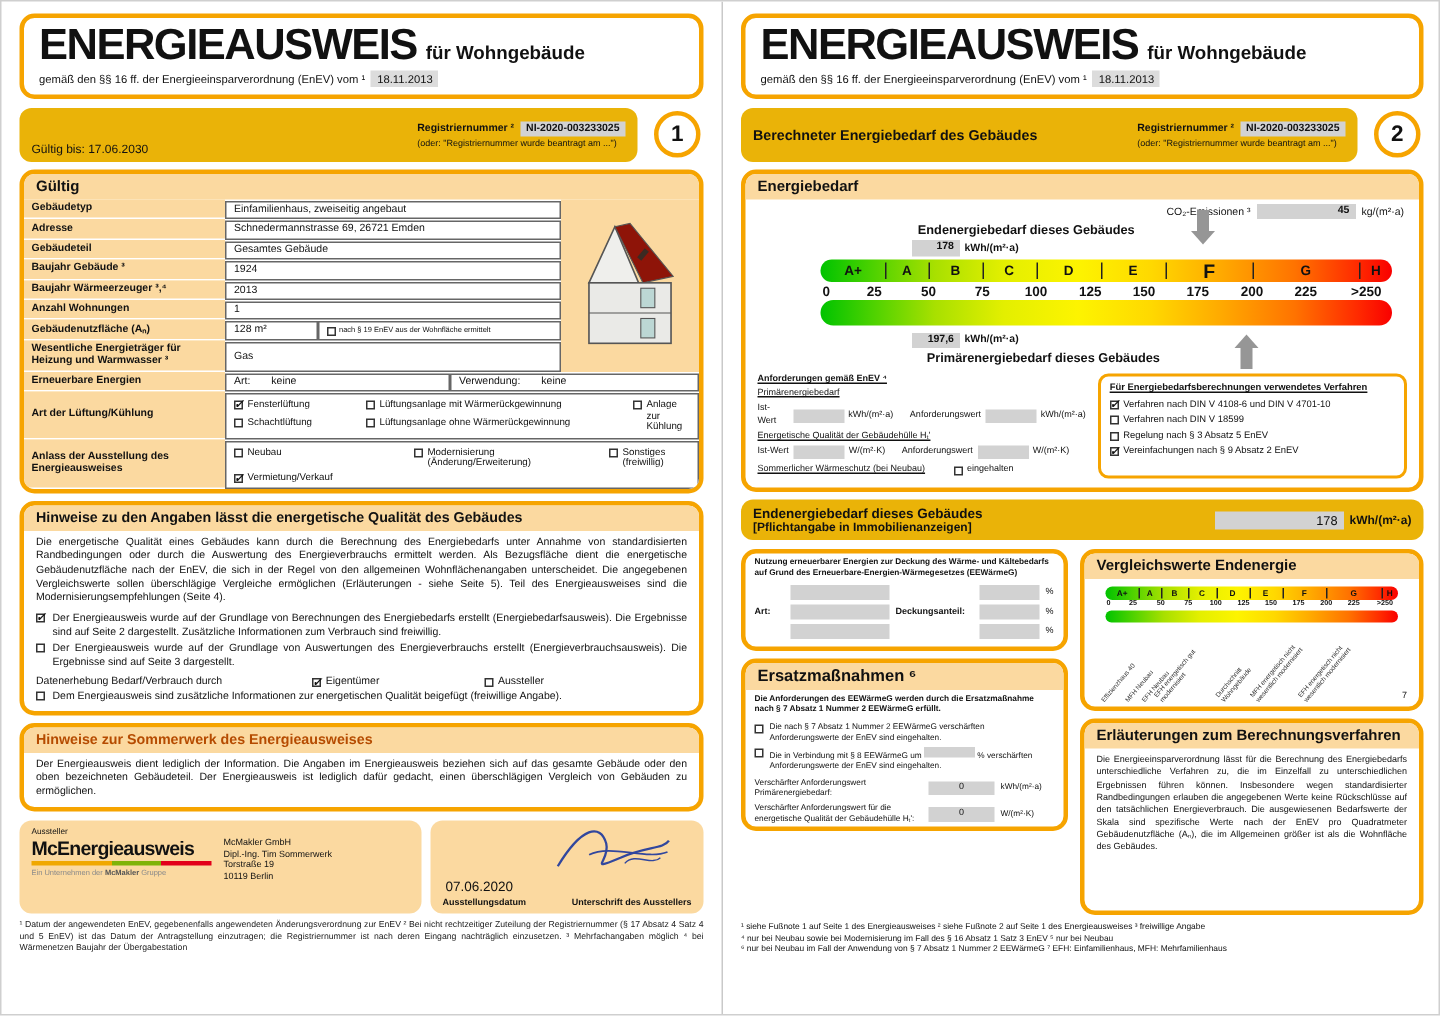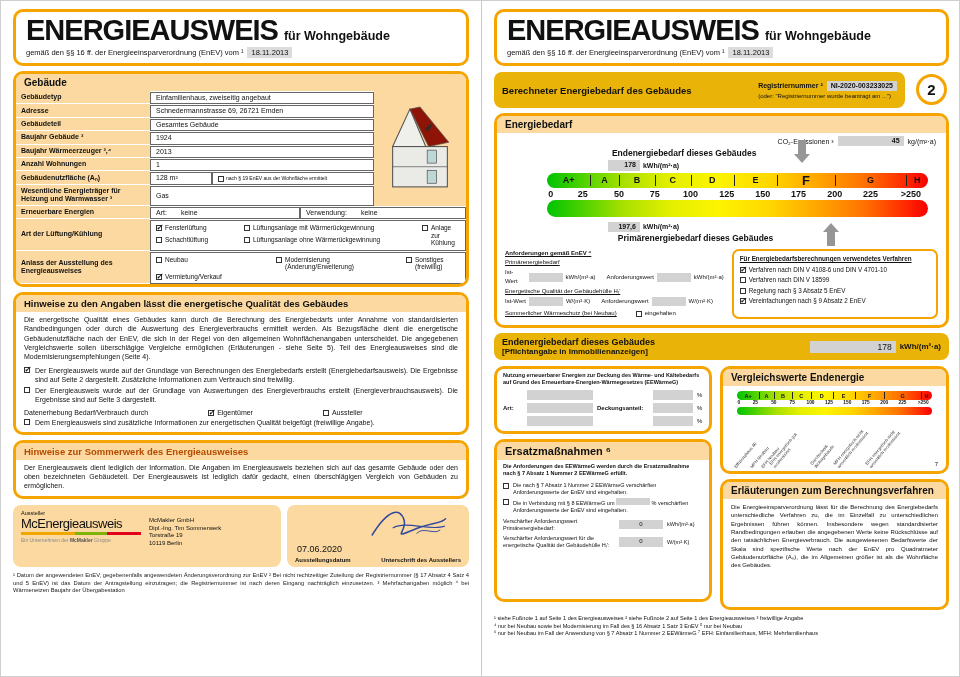--- a/index.html
+++ b/index.html
@@ -37,21 +37,21 @@
   .housecell{width:92px;flex:none;background:#FBD9A0;display:flex;align-items:center;justify-content:center}
   .tinycb{font-size:5px;line-height:1.1;gap:2px;display:flex;align-items:center}
   .cbgrid{display:grid;gap:2px 10px;font-size:6.5px;line-height:1.15;padding:2px 0}
   
   .para{font-size:7px;line-height:1.32;padding:3px 8px;text-align:justify}
   .cbpar{display:flex;gap:5px;font-size:7px;line-height:1.3;margin:2px 8px;text-align:justify}
   .datrow{display:flex;font-size:7px;margin:4px 8px 1px 8px;align-items:center}
   
   .ausrow{display:flex;gap:6px;margin-top:6px}
   .ausbox{background:#FBD9A0;border-radius:8px;padding:5px 8px;position:relative}
-  .brand{font-size:13px;font-weight:normal;letter-spacing:-0.5px;line-height:1.1}
+  .brand{font-size:13px;font-weight:bold;letter-spacing:-0.5px;line-height:1.1}
   .brandbar{height:3px;width:120px;background:linear-gradient(90deg,#F0A800 0 45%,#7FB308 45% 72%,#E2001A 72% 100%)}
   .brandsub{font-size:5px;color:#8a8a8a;margin-top:2px}
   .addr{font-size:6px;line-height:1.25}
   .siglabels{position:absolute;bottom:4px;left:8px;right:8px;display:flex;justify-content:space-between;font-size:6px;font-weight:bold}
   .foot{font-size:5.8px;line-height:1.3;color:#222;margin-top:5px;text-align:justify}
   
   .sband{position:relative;height:15px;border-radius:8px;background:linear-gradient(90deg,#00c300 0%,#54d300 10%,#a8e000 20%,#e3ef00 32%,#fdf400 45%,#ffd800 58%,#ffaa00 70%,#ff7300 83%,#ff2a00 94%,#f90000 100%)}
   .sband .cls{position:absolute;top:0;height:100%;display:flex;align-items:center;transform:translateX(-50%);font-weight:bold;font-size:9px}
   .sband .cls.cur{font-size:13px}
   .sband .sep{position:absolute;top:2px;bottom:2px;width:1px;background:#222}
@@ -92,23 +92,33 @@
 </style>
 </head>
 <body>
 
 <div class="page" id="pg1">
   <div class="obox hdr">
     <div><span class="t1">ENERGIEAUSWEIS</span><span class="t2">für Wohngebäude</span></div>
     <div class="law"><span>gemäß den §§ 16 ff. der Energieeinsparverordnung (EnEV) vom ¹</span><span class="g">18.11.2013</span></div>
   </div>
 
+  <div class="metarow">
+    <div class="metabar lofill">
+      <div style="font-size:8px;align-self:flex-end">Gültig bis: 17.06.2030</div>
+      <div class="regblock">
+        <div class="regline"><span>Registriernummer ²</span><span class="g">NI-2020-003233025</span></div>
+        <div class="regnote">(oder: "Registriernummer wurde beantragt am ...")</div>
+      </div>
+    </div>
+    <div class="pgnum">1</div>
+  </div>
 
   <div class="obox" style="margin-top:5px">
-    <div class="hbar">Gebäude</div>
+    <div class="hbar">Gültig</div>
     <div class="gtop">
       <div class="gleft">
         <div class="trow">
             <div class="tl">Gebäudetyp</div>
             <div class="tv grow">Einfamilienhaus, zweiseitig angebaut</div>
           </div>
         <div class="trow">
             <div class="tl">Adresse</div>
             <div class="tv grow">Schnedermannstrasse 69, 26721 Emden</div>
           </div>
@@ -441,21 +451,21 @@
             <span style="font-weight:bold">Deckungsanteil:</span>
             <span class="g"></span>
             <span>%</span>
           <span></span>
             <span class="g"></span>
             <span></span>
             <span class="g"></span>
             <span>%</span>
         </div>
       </div>
-      <div class="obox" style="margin-top:5px;height:163px">
+      <div class="obox" style="margin-top:5px;height:115px">
         <div class="hbar" style="font-size:11px">Ersatzmaßnahmen ⁶</div>
         <div class="smallintro">Die Anforderungen des EEWärmeG werden durch die Ersatzmaßnahme nach § 7 Absatz 1 Nummer 2 EEWärmeG erfüllt.</div>
         <div class="cbpar2">
             <i class="cb"></i>
             <span>Die nach § 7 Absatz 1 Nummer 2 EEWärmeG verschärften Anforderungswerte der EnEV sind eingehalten.</span>
           </div>
         <div class="cbpar2">
             <i class="cb"></i>
             <span><span>Die in Verbindung mit § 8 EEWärmeG um</span> <span class="g" style="width:34px;height:7px;display:inline-block"></span> <span>% verschärften Anforderungswerte der EnEV sind eingehalten.</span></span>
           </div>

